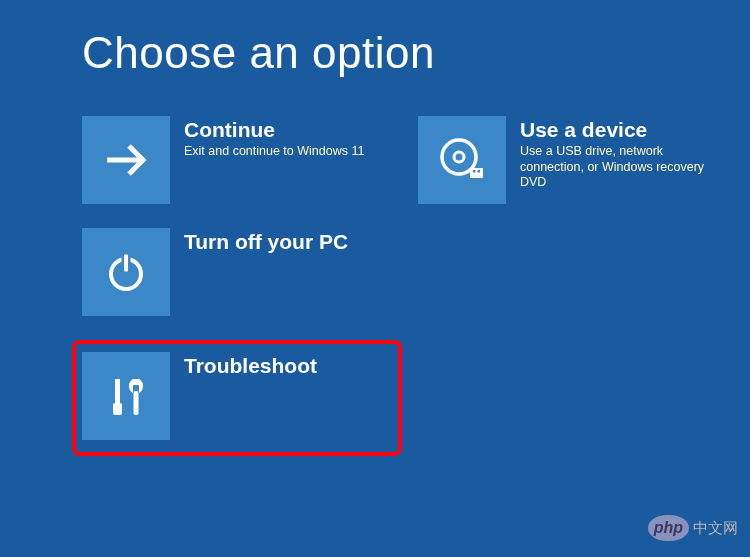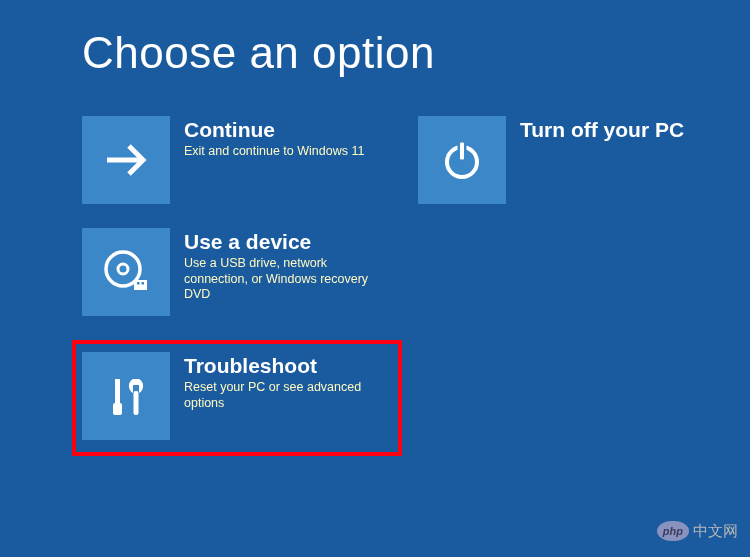--- a/index.html
+++ b/index.html
@@ -31,21 +31,21 @@
     }
     .option-tile {
       display: flex;
       align-items: flex-start;
       gap: 14px;
       cursor: pointer;
       padding: 0;
     }
     .option-tile.highlighted {
       border: 4px solid #ff0010;
-      border-radius: 0;
+      border-radius: 8px;
       padding: 8px 8px 12px 0;
       margin-left: -10px;
       padding-left: 6px;
     }
     .tile-icon {
       width: 88px;
       height: 88px;
       background: #3b87c8;
       display: flex;
       align-items: center;
@@ -77,21 +77,21 @@
       align-items: center;
       gap: 4px;
       color: #b8b8b8;
       font-size: 15px;
       font-family: sans-serif;
     }
     .watermark .php-bubble {
       background: #8892bf;
       color: #3a3a5c;
       font-weight: bold;
-      font-size: 11px;
+      font-size: 16px;
       padding: 4px 6px;
       border-radius: 50% / 55%;
       font-style: italic;
       margin-left: 24px;
     }
   </style>
 </head>
 <body>
 
 <h1 class="page-title">Choose an option</h1>
@@ -106,64 +106,63 @@
       </svg>
     </div>
     <div class="tile-text">
       <div class="tile-title">Continue</div>
       <div class="tile-desc">Exit and continue to Windows 11</div>
     </div>
   </div>
 
   <div class="option-tile">
     <div class="tile-icon">
-      <svg width="50" height="50" viewBox="0 0 50 50">
-        <circle cx="25" cy="27" r="15" fill="none" stroke="#ffffff" stroke-width="4"></circle>
-        <rect x="22" y="6" width="6" height="20" fill="#ffffff" stroke="#3b87c8" stroke-width="3"></rect>
-        <line x1="25" y1="8" x2="25" y2="24" stroke="#ffffff" stroke-width="4"></line>
-      </svg>
-    </div>
-    <div class="tile-text">
-      <div class="tile-title">Turn off your PC</div>
-      <div class="tile-desc"></div>
-    </div>
-  </div>
-
-  <div class="option-tile">
-    <div class="tile-icon">
       <svg width="60" height="60" viewBox="0 0 60 60">
         <circle cx="27" cy="27" r="17" fill="none" stroke="#ffffff" stroke-width="3.5"></circle>
         <circle cx="27" cy="27" r="5" fill="none" stroke="#ffffff" stroke-width="3"></circle>
         <rect x="38" y="38" width="13" height="10" fill="#ffffff"></rect>
         <rect x="41" y="40" width="2.5" height="2.5" fill="#3b87c8"></rect>
         <rect x="45.5" y="40" width="2.5" height="2.5" fill="#3b87c8"></rect>
       </svg>
     </div>
     <div class="tile-text">
       <div class="tile-title">Use a device</div>
       <div class="tile-desc">Use a USB drive, network connection, or Windows recovery DVD</div>
+    </div>
+  </div>
+
+  <div class="option-tile">
+    <div class="tile-icon">
+      <svg width="50" height="50" viewBox="0 0 50 50">
+        <circle cx="25" cy="27" r="15" fill="none" stroke="#ffffff" stroke-width="4"></circle>
+        <rect x="22" y="6" width="6" height="20" fill="#ffffff" stroke="#3b87c8" stroke-width="3"></rect>
+        <line x1="25" y1="8" x2="25" y2="24" stroke="#ffffff" stroke-width="4"></line>
+      </svg>
+    </div>
+    <div class="tile-text">
+      <div class="tile-title">Turn off your PC</div>
+      <div class="tile-desc"></div>
     </div>
   </div>
 
   <div></div>
 
   <div class="option-tile highlighted">
     <div class="tile-icon">
       <svg width="54" height="54" viewBox="0 0 54 54">
 
         <rect x="16" y="10" width="5" height="24" fill="#ffffff"></rect>
         <rect x="14" y="34" width="9" height="12" rx="2" fill="#ffffff"></rect>
 
         <path d="M34 10 a8 8 0 0 0 0 14 l0 -8 l6 0 l0 8 a8 8 0 0 0 0 -14 z" fill="#ffffff"></path>
         <rect x="34.5" y="22" width="5" height="24" rx="2" fill="#ffffff"></rect>
       </svg>
     </div>
     <div class="tile-text">
       <div class="tile-title">Troubleshoot</div>
-      <div class="tile-desc">Reset your PC or see advanced options</div>
     </div>
   </div>
 
 </div>
 
 <div class="watermark">
   <span class="php-bubble">php</span>
   <span>中文网</span>
 </div>
 

